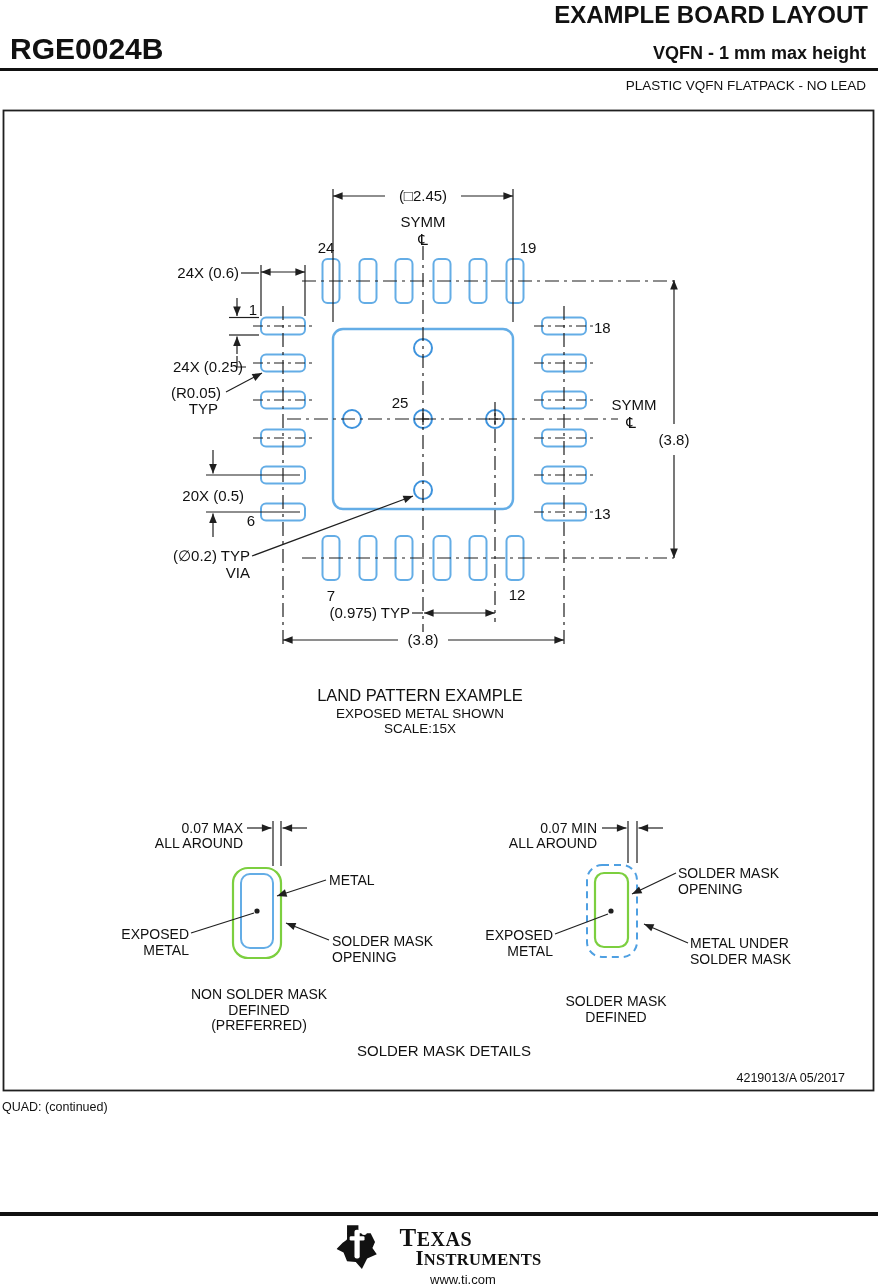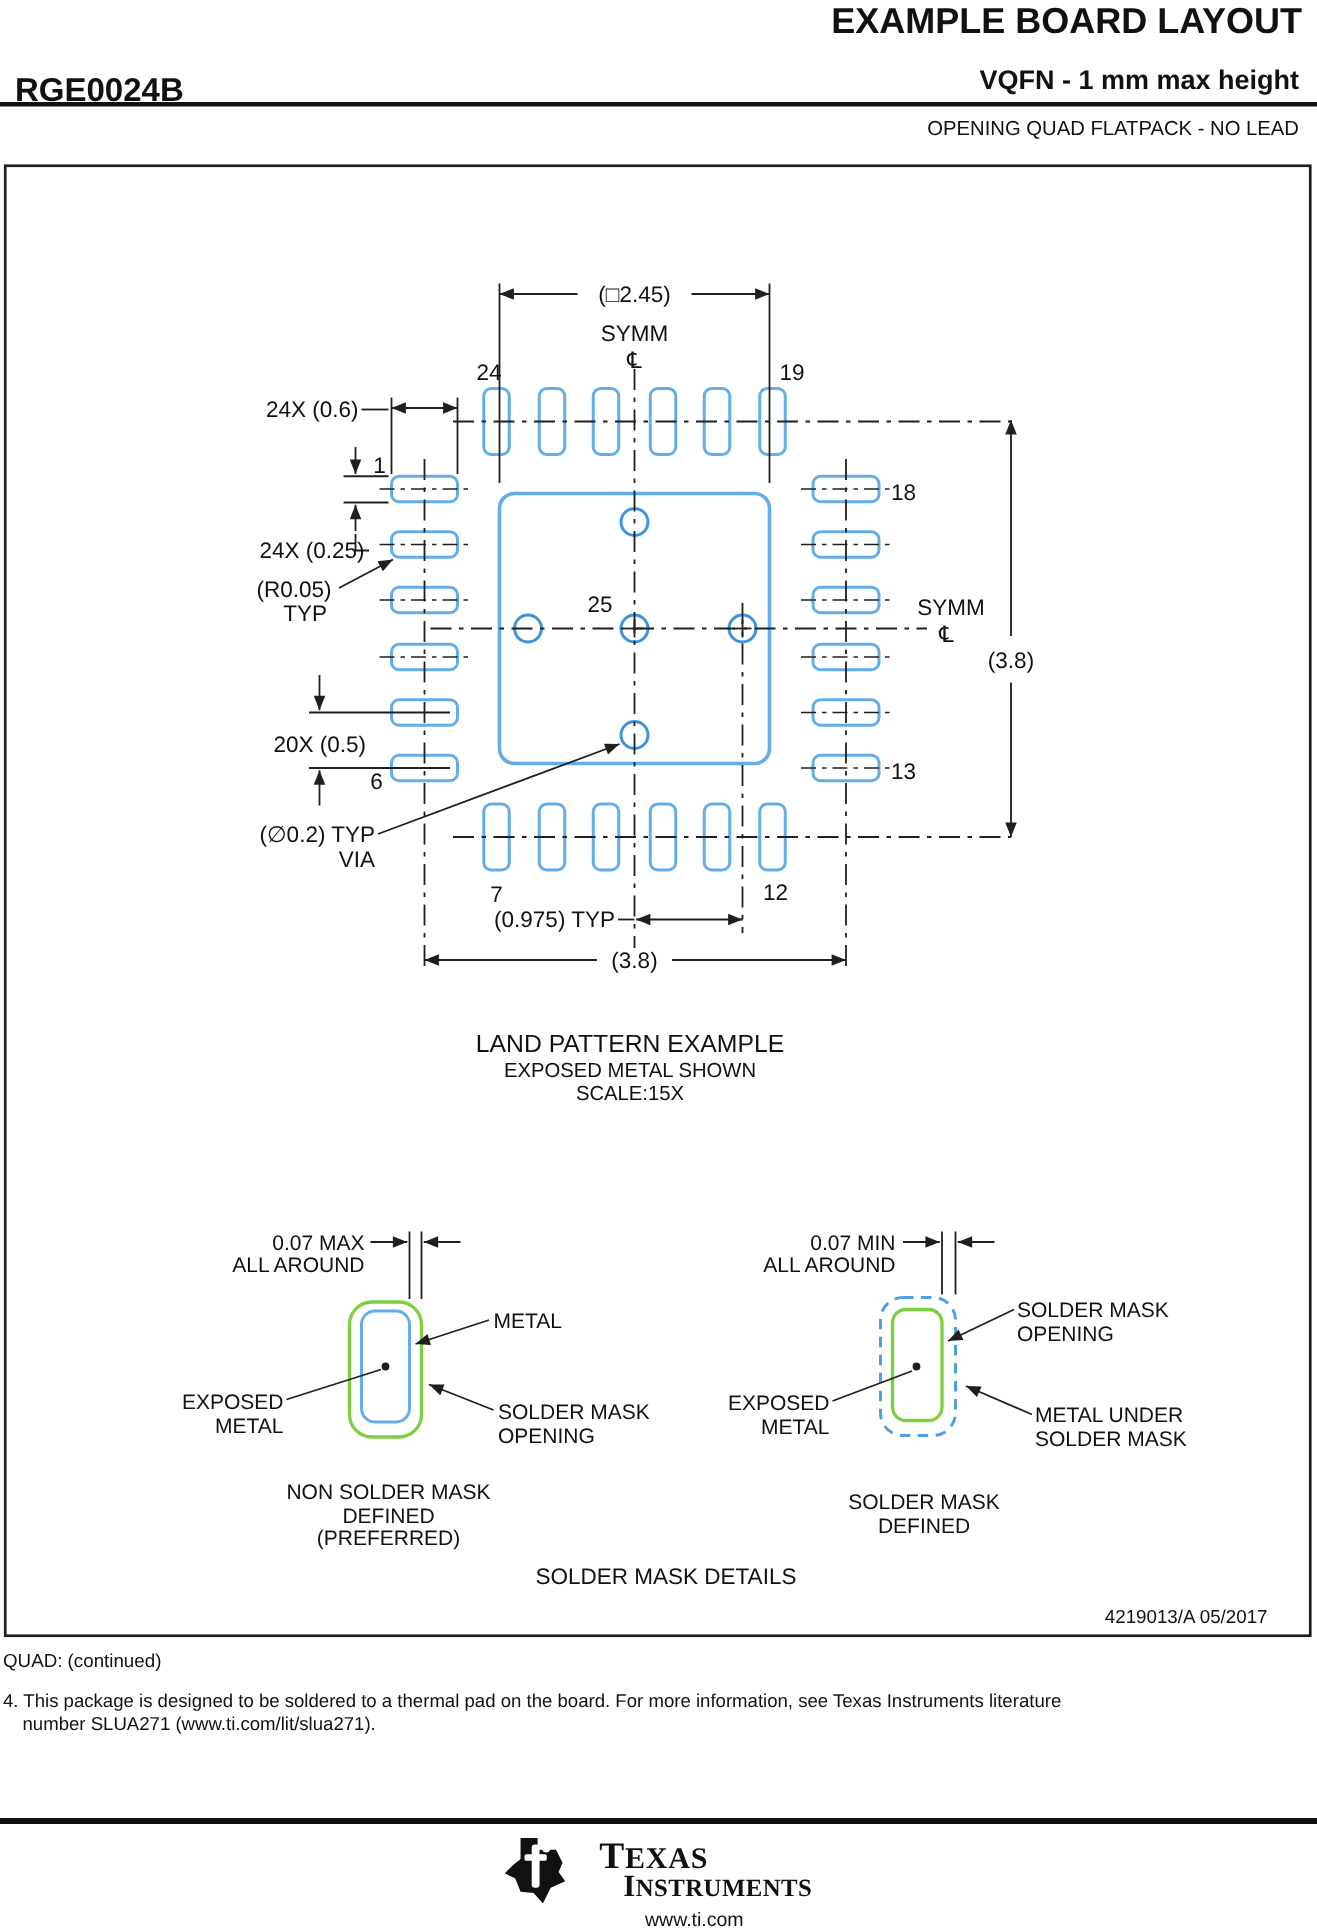--- a/index.html
+++ b/index.html
@@ -1,20 +1,20 @@
 <!DOCTYPE html>
 <html style="--pad: #64ADE6; --via: #3E93DD; --mask-green: #7CCF3F; --mask-blue-dashed: #4FA0E2; --line: #1F1F1F;"><head>
 <meta charset="utf-8">
 <style>
   html,body{margin:0;padding:0;background:#fff;}
   body{width:878px;height:1288px;position:relative;font-family:"Liberation Sans","DejaVu Sans",sans-serif;color:#111;overflow:hidden;}
   .abs{position:absolute;}
   
   .doc-title{top:1px;right:10px;font-size:24px;font-weight:bold;letter-spacing:0;}
-  .part-number{top:47px;left:10px;font-size:22px;font-weight:bold;}
+  .part-number{top:32px;left:10px;font-size:30px;font-weight:bold;}
   .pkg-info{top:43px;right:12px;font-size:18px;font-weight:bold;}
   .rule{left:0;right:0;height:3px;background:#111;}
   .rule-top{top:68px;}
   .pkg-type{top:78px;right:12px;font-size:13.5px;}
   
   .notes-heading{top:1100px;left:2px;font-size:12.5px;}
   .notes-list{top:1127px;left:2px;width:866px;font-size:12.4px;line-height:15px;}
   .note-item{white-space:pre-line;padding-left:13px;text-indent:-13px;}
   
   .rule-bottom{top:1212px;height:4px;}
@@ -42,21 +42,21 @@
   .arrfill{fill:var(--line,#1F1F1F);}
   .dotfill{fill:var(--line,#1F1F1F);}
 </style>
 </head>
 <body>
 
 <div class="abs doc-title">EXAMPLE BOARD LAYOUT</div>
 <div class="abs part-number">RGE0024B</div>
 <div class="abs pkg-info">VQFN - 1 mm max height</div>
 <div class="abs rule rule-top"></div>
-<div class="abs pkg-type">OPENING QUAD FLATPACK - NO LEAD</div>
+<div class="abs pkg-type">PLASTIC VQFN FLATPACK - NO LEAD</div>
 
 <svg class="abs" style="left:0;top:0" width="878" height="1288" viewBox="0 0 878 1288">
   <defs>
     <marker id="ah" viewBox="0 0 10 10" refX="10" refY="5" markerWidth="10" markerHeight="8" orient="auto-start-reverse">
       <path class="arrfill" d="M0,1 L10,5 L0,9 Z"></path>
     </marker>
   </defs>
 
   <rect class="bd" x="3.5" y="110.5" width="870" height="980"></rect>
 
@@ -261,22 +261,20 @@
     <text class="s14" x="616" y="1022" text-anchor="middle">DEFINED</text>
   </g>
 
   <text x="357" y="1056" text-anchor="start">SOLDER MASK DETAILS</text>
   <text class="s12" x="797" y="1082" text-anchor="end">4219013/A</text>
   <text class="s12" x="845" y="1082" text-anchor="end">05/2017</text>
 </svg>
 
 <div class="abs notes-heading">QUAD: (continued)</div>
 <div class="abs notes-list">
-  <div class="note-item">4. This package is designed to be soldered to a thermal pad on the board. For more information, see Texas Instruments literature
-number SLUA271 (www.ti.com/lit/slua271).</div>
 </div>
 
 <div class="abs rule rule-bottom"></div>
 <div class="abs logo-block">
   <svg width="42" height="48" viewBox="0 0 48 52">
     <path fill="#111" d="M12,0 L25,0 L25,9 L39,9 L44,19 L41,26 L46,33 L35,38 L29,50 L22,42 L12,41 L8,31 L0,27 L7,20 L11,17 L12,16 Z"></path>
     <rect x="20.5" y="5" width="6" height="33" rx="2.5" fill="#fff"></rect>
     <rect x="15" y="12.5" width="17" height="5" rx="1.5" fill="#fff"></rect>
     <circle cx="31.5" cy="8" r="3.2" fill="#fff"></circle>
   </svg>

